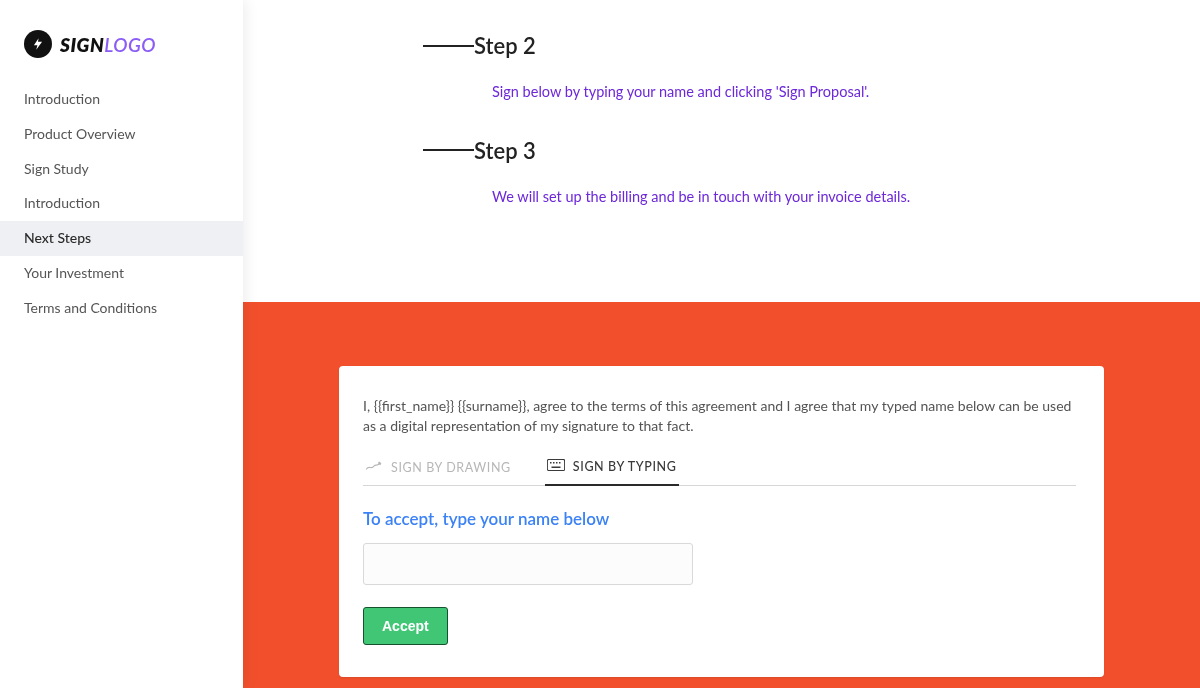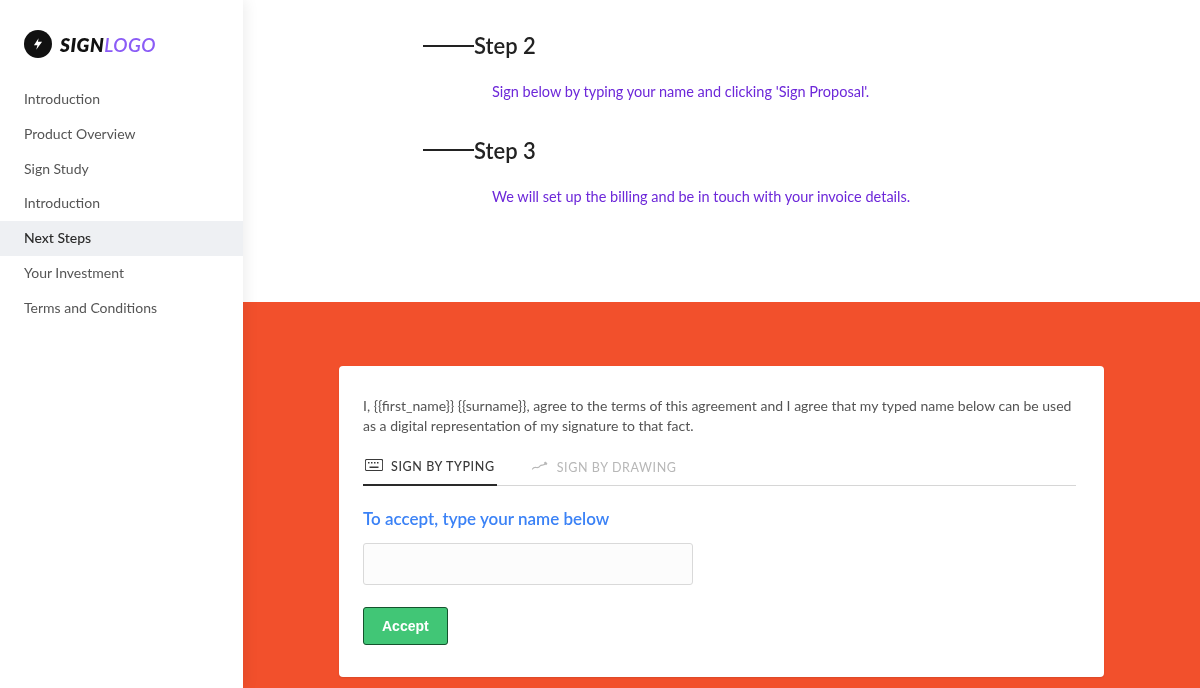--- a/index.html
+++ b/index.html
@@ -224,42 +224,42 @@
       <p class="step-body">We will set up the billing and be in touch with your invoice details.</p>
     </div>
   </section>
 
   <section class="orange">
     <div class="card">
 
       <p class="agree-text">I, {{first_name}} {{surname}}, agree to the terms of this agreement and I agree that my typed name below can be used as a digital representation of my signature to that fact.</p>
 
       <div class="tabs">
+        <div class="tab">
+          <span>
+            <svg width="18" height="12" viewBox="0 0 24 16">
+              <path d="M2 12 C 5 7, 9 13, 12 8 C 14 5, 17 9, 20 4" fill="none" stroke="#b7b7b7" stroke-width="1.6" stroke-linecap="round"></path>
+              <path d="M19 2 L22 5 L20 7 L17 4 Z" fill="#b7b7b7"></path>
+            </svg>
+          </span>
+          <span>SIGN BY DRAWING</span>
+        </div>
         <div class="tab active">
           <span>
             <svg width="18" height="12" viewBox="0 0 24 16">
               <rect x="0.5" y="0.5" width="23" height="15" rx="2" fill="none" stroke="#3a3a3a" stroke-width="1.4"></rect>
               <rect x="4" y="4" width="2" height="2" fill="#3a3a3a"></rect>
                 <rect x="8" y="4" width="2" height="2" fill="#3a3a3a"></rect>
               <rect x="12" y="4" width="2" height="2" fill="#3a3a3a"></rect>
                 <rect x="16" y="4" width="2" height="2" fill="#3a3a3a"></rect>
               <rect x="6" y="10" width="12" height="2" fill="#3a3a3a"></rect>
             </svg>
           </span>
           <span>SIGN BY TYPING</span>
         </div>
-        <div class="tab">
-          <span>
-            <svg width="18" height="12" viewBox="0 0 24 16">
-              <path d="M2 12 C 5 7, 9 13, 12 8 C 14 5, 17 9, 20 4" fill="none" stroke="#b7b7b7" stroke-width="1.6" stroke-linecap="round"></path>
-              <path d="M19 2 L22 5 L20 7 L17 4 Z" fill="#b7b7b7"></path>
-            </svg>
-          </span>
-          <span>SIGN BY DRAWING</span>
-        </div>
       </div>
 
       <div class="prompt">To accept, type your name below</div>
 
       <input type="text" class="name-input" value="" style="">
 
       <div>
         <button class="accept-btn">Accept</button>
       </div>
     </div>

